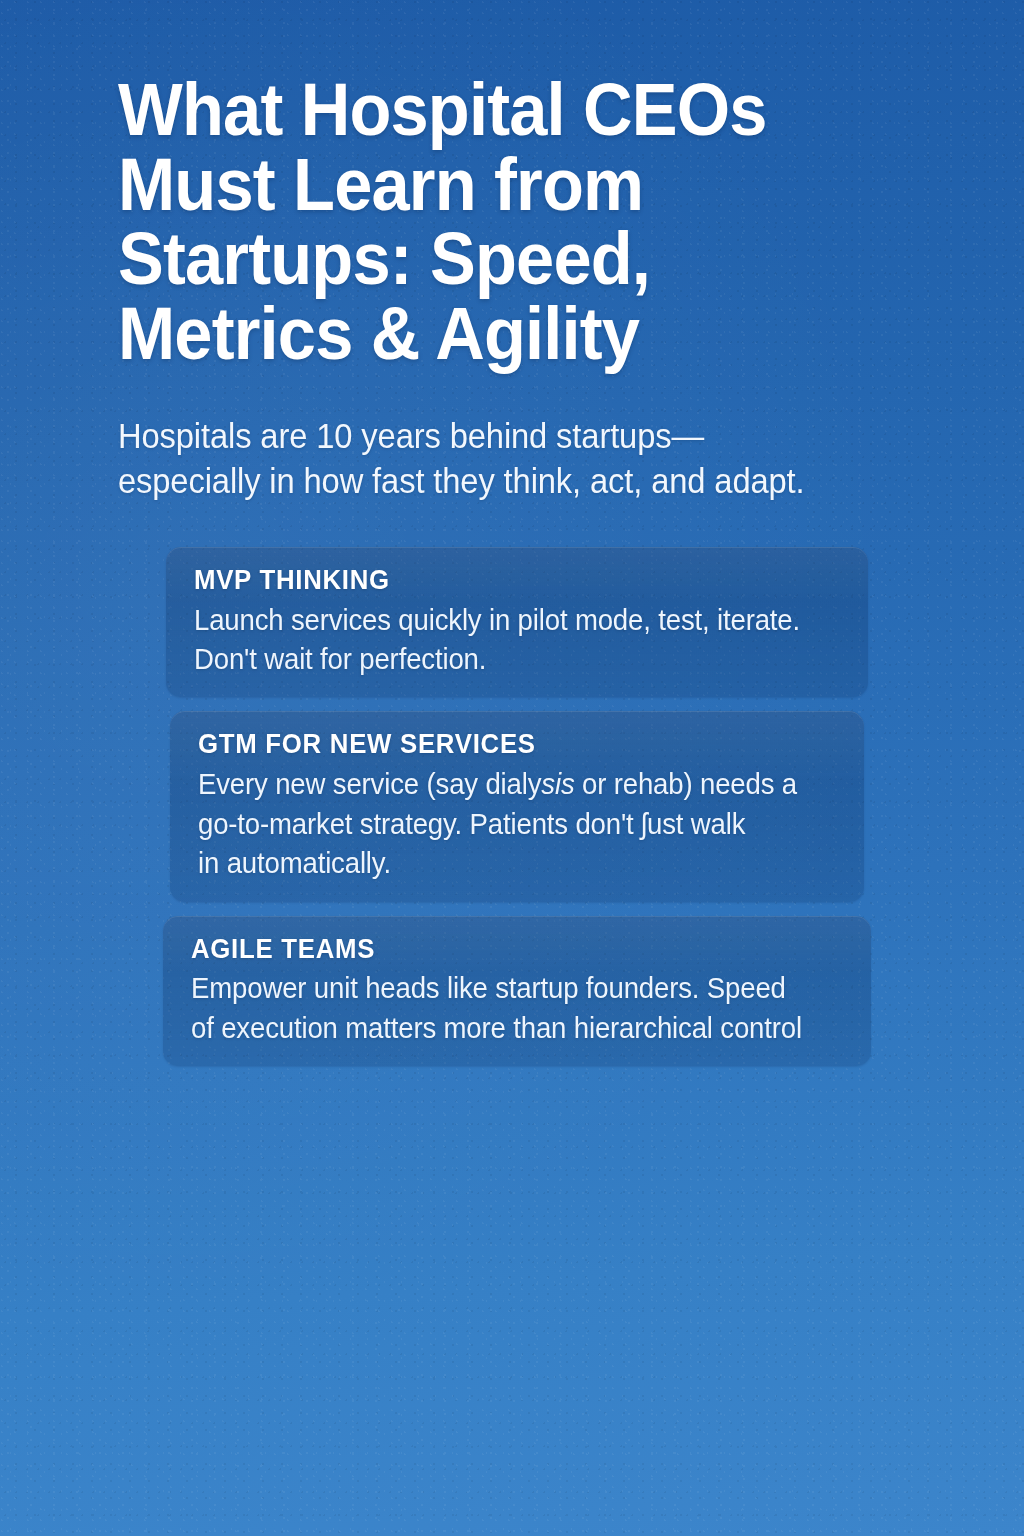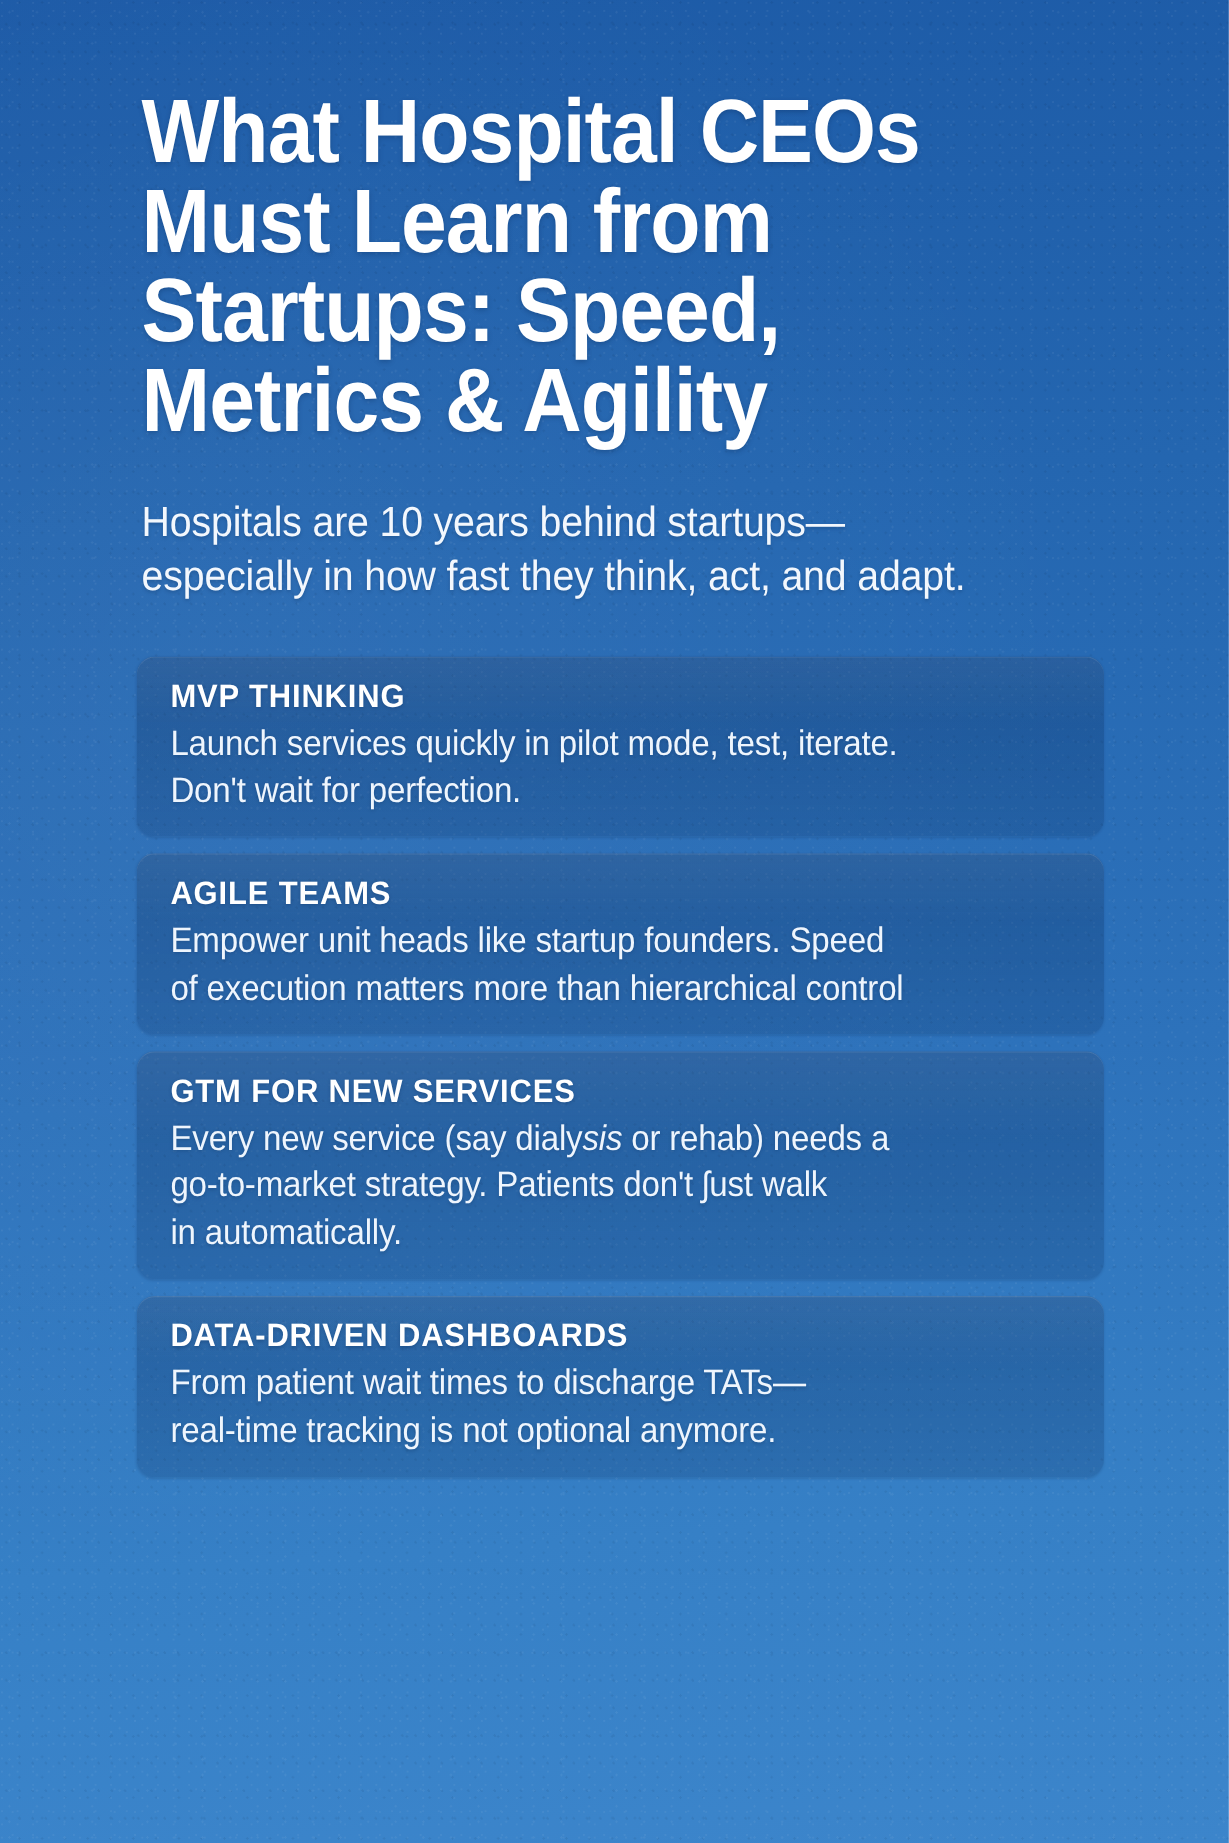--- a/index.html
+++ b/index.html
@@ -69,20 +69,21 @@
   }
 
   
   .cards {
     margin-top:44px;
     margin-left:-4px;
     width:806px;
     display:flex;
     flex-direction:column;
     gap:14px;
+    align-items:center;
   }
 
   .card {
     position:relative;
     border-radius:15px;
     padding:17px 26px 19px 28px;
     background:
       linear-gradient(180deg, rgba(255,255,255,0.055) 0%, rgba(255,255,255,0.00) 38%),
       linear-gradient(180deg, rgba(9,43,92,0.30) 0%, rgba(9,43,92,0.20) 100%);
     box-shadow:
@@ -136,28 +137,24 @@
 
   <div class="cards">
 
     <div class="card">
       <div class="card-title">MVP THINKING</div>
       <div class="card-body">Launch services quickly in pilot mode, test, iterate.<br>Don't wait for perfection.</div>
     </div>
 
 
     <div class="card">
-      <div class="card-title">AGILE TEAMS</div>
-      <div class="card-body">Empower unit heads like startup founders. Speed<br>of execution matters more than hierarchical control</div>
-    </div>
-
-    <div class="card">
       <div class="card-title">GTM FOR NEW SERVICES</div>
       <div class="card-body">Every new service (say dialy<i>sis</i> or rehab) needs a<br>go-to-market strategy. Patients don't ʃust walk<br>in automatically.</div>
     </div>
 
     <div class="card">
-      <div class="card-title">DATA-DRIVEN DASHBOARDS</div>
-      <div class="card-body">From patient wait times to discharge TATs—<br>real-time tracking is not optional anymore.</div>
+      <div class="card-title">AGILE TEAMS</div>
+      <div class="card-body">Empower unit heads like startup founders. Speed<br>of execution matters more than hierarchical control</div>
     </div>
+
 
   </div>
 </div>
 
 </body></html>

